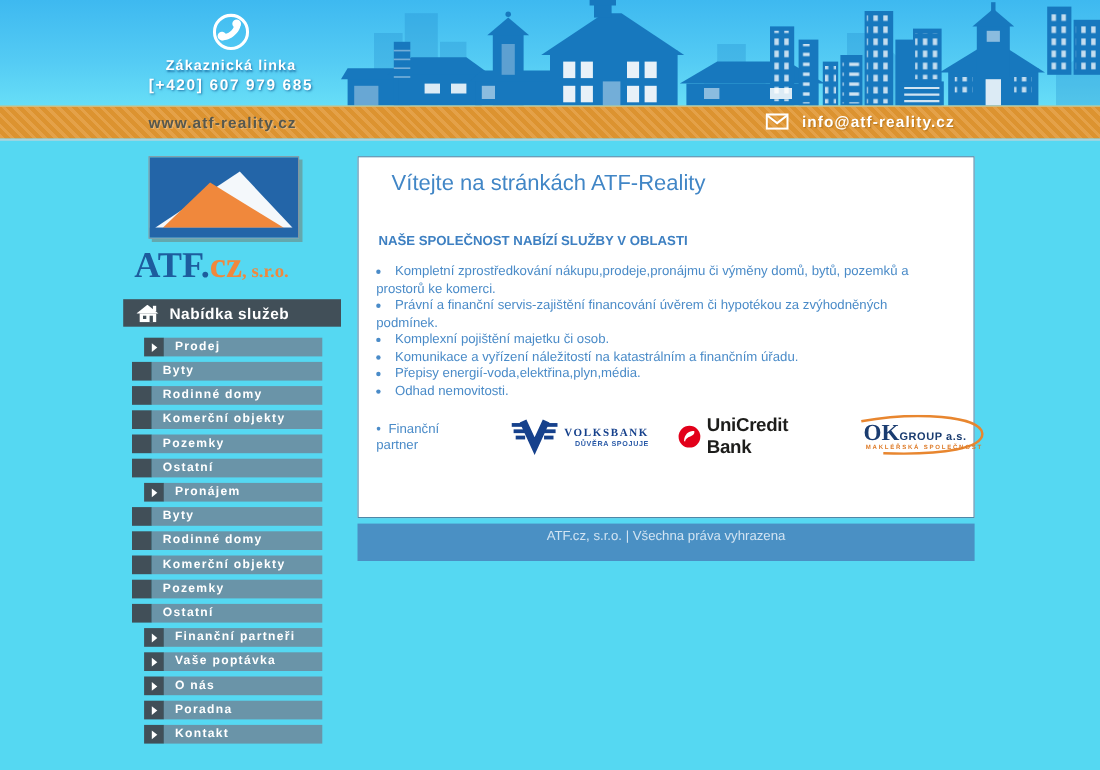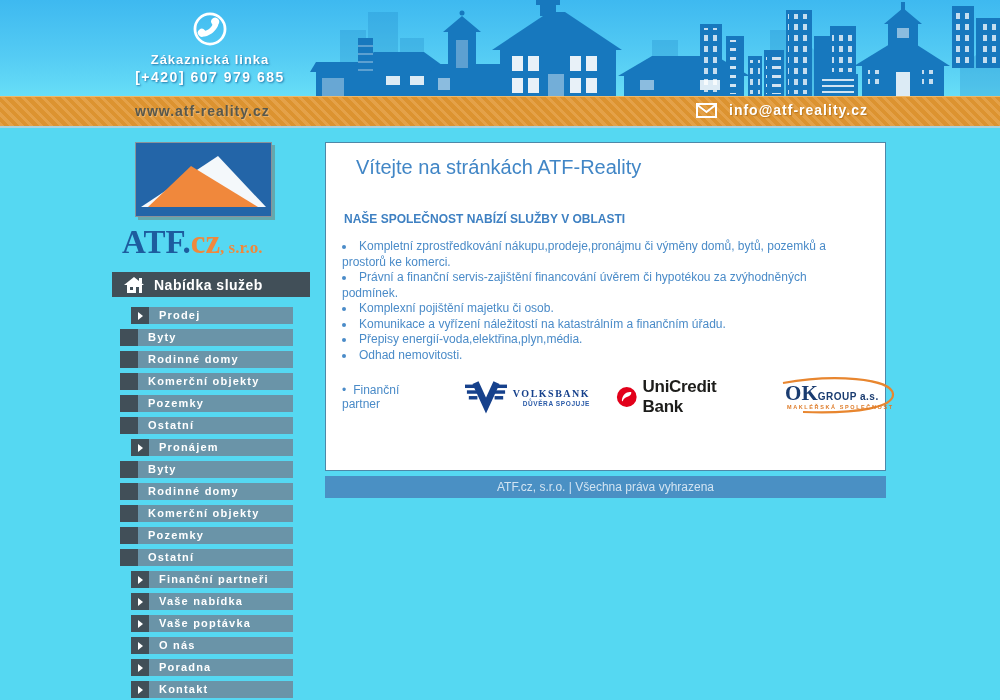--- a/index.html
+++ b/index.html
@@ -74,21 +74,21 @@
   .uc-name{font-size:17px;font-weight:bold;color:#1D1D1B;letter-spacing:-.3px;}
   .ok-logo{position:relative;width:122px;height:40px;margin-left:26px;cursor:pointer;}
   .ok-arc{position:absolute;left:0;top:0;}
   .ok-line1{position:absolute;left:10px;top:4px;white-space:nowrap;}
   .ok-big{font-family:"Liberation Serif",serif;font-size:21px;font-weight:bold;color:#1A3C70;}
   .ok-small{font-size:10px;font-weight:bold;color:#1A3C70;letter-spacing:.5px;}
   .ok-tag{position:absolute;left:12px;top:27px;font-size:5.5px;color:#DE7B28;
           letter-spacing:1.6px;font-weight:bold;white-space:nowrap;}
 
   
-  .footer{position:absolute;left:325px;top:476px;width:561px;height:22px;
+  .footer{position:absolute;left:325px;top:476px;width:561px;height:34px;
           background:#4A90C4;color:#D2E4F2;font-size:12px;line-height:22px;text-align:center;}
 </style>
 </head>
 <body>
 
 <div id="app">
 
   <div class="sky">
     <svg class="skyline" viewBox="0 0 1000 96" preserveAspectRatio="none">
       <defs>
@@ -299,26 +299,20 @@
     <div class="mrow top">
         <span class="sq">
           <span class="tri"></span>
         </span>
         <span class="bar">Finanční partneři</span>
       </div>
     <div class="mrow top">
         <span class="sq">
           <span class="tri"></span>
         </span>
-        <span class="bar">Vaše nabídka</span>
-      </div>
-    <div class="mrow top">
-        <span class="sq">
-          <span class="tri"></span>
-        </span>
         <span class="bar">Vaše poptávka</span>
       </div>
     <div class="mrow top">
         <span class="sq">
           <span class="tri"></span>
         </span>
         <span class="bar">O nás</span>
       </div>
     <div class="mrow top">
         <span class="sq">

